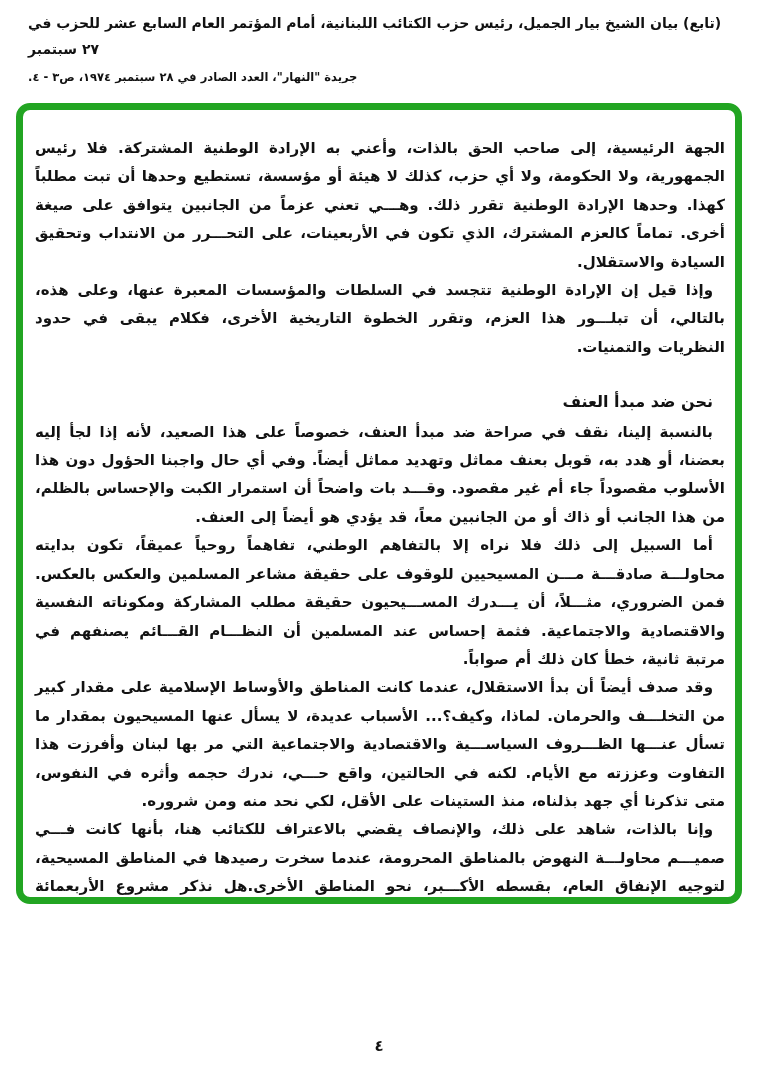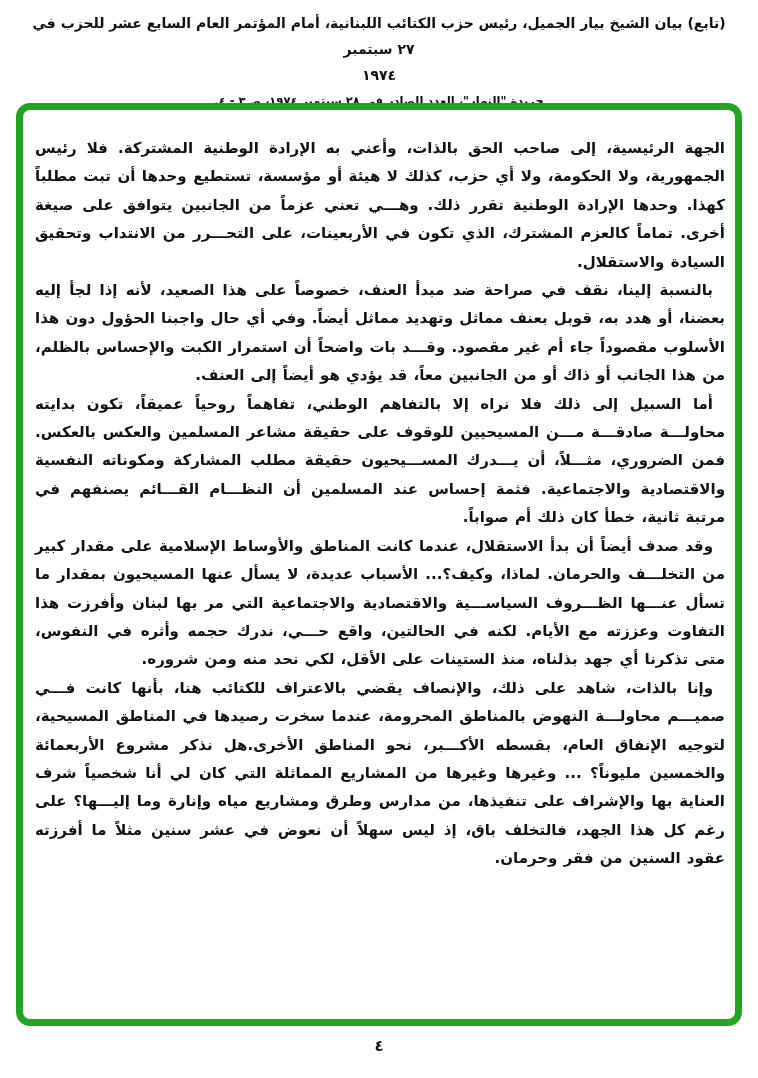--- a/index.html
+++ b/index.html
@@ -19,21 +19,21 @@
     overflow: hidden;
   }
 
   
   .doc-header {
     position: absolute;
     top: 10px;
     right: 28px;
     left: 28px;
     direction: rtl;
-    text-align: center;
+    text-align: left;
     font-weight: bold;
   }
   .doc-header .title-line1 {
     font-size: 14px;
     line-height: 26px;
   }
   .doc-header .title-line2 {
     font-size: 14px;
     line-height: 22px;
     margin-top: 2px;
@@ -43,21 +43,21 @@
     line-height: 18px;
     margin-top: 6px;
   }
 
   
   .content-box {
     position: absolute;
     left: 16px;
     top: 103px;
     width: 726px;
-    height: 923px;
+    height: 801px;
     border: 7px solid #22a522;
     border-radius: 14px;
     background: #ffffff;
     text-decoration: underline;
   }
   .body-text {
     position: absolute;
     top: 0; right: 0; bottom: 0; left: 0;
     padding: 24px 10px 10px 12px;
     direction: rtl;
@@ -97,32 +97,33 @@
     font-weight: bold;
   }
 </style>
 </head>
 <body>
 
 <div class="page">
 
   <header class="doc-header">
     <div class="title-line1">(تابع) بيان الشيخ بيار الجميل، رئيس حزب الكتائب اللبنانية، أمام المؤتمر العام السابع عشر للحزب في ٢٧ سبتمبر</div>
-    <div class="title-line2">١٩٧٤</div>
     <div class="source-line">جريدة "النهار"، العدد الصادر في ٢٨ سبتمبر ١٩٧٤، ص٣ - ٤.</div>
   </header>
 
   <div class="content-box">
     <div class="body-text">
 
       <p class="continuation">الجهة الرئيسية، إلى صاحب الحق بالذات، وأعني به الإرادة الوطنية المشتركة. فلا رئيس الجمهورية، ولا الحكومة، ولا أي حزب، كذلك لا هيئة أو مؤسسة، تستطيع وحدها أن تبت مطلباً كهذا. وحدها الإرادة الوطنية تقرر ذلك. وهـــي تعني عزماً من الجانبين يتوافق على صيغة أخرى. تماماً كالعزم المشترك، الذي تكون في الأربعينات، على التحـــرر من الانتداب وتحقيق السيادة والاستقلال.</p>
 
+      <p>وإذا قيل إن الإرادة الوطنية تتجسد في السلطات والمؤسسات المعبرة عنها، وعلى هذه، بالتالي، أن تبلـــور هذا العزم، وتقرر الخطوة التاريخية الأخرى، فكلام يبقى في حدود النظريات والتمنيات.</p>
 
 
 
+      <h2 class="section-heading">نحن ضد مبدأ العنف</h2>
 
       <p>بالنسبة إلينا، نقف في صراحة ضد مبدأ العنف، خصوصاً على هذا الصعيد، لأنه إذا لجأ إليه بعضنا، أو هدد به، قوبل بعنف مماثل وتهديد مماثل أيضاً. وفي أي حال واجبنا الحؤول دون هذا الأسلوب مقصوداً جاء أم غير مقصود. وقـــد بات واضحاً أن استمرار الكبت والإحساس بالظلم، من هذا الجانب أو ذاك أو من الجانبين معاً، قد يؤدي هو أيضاً إلى العنف.</p>
 
       <p>أما السبيل إلى ذلك فلا نراه إلا بالتفاهم الوطني، تفاهماً روحياً عميقاً، تكون بدايته محاولـــة صادقـــة مـــن المسيحيين للوقوف على حقيقة مشاعر المسلمين والعكس بالعكس. فمن الضروري، مثـــلاً، أن يـــدرك المســـيحيون حقيقة مطلب المشاركة ومكوناته النفسية والاقتصادية والاجتماعية. فثمة إحساس عند المسلمين أن النظـــام القـــائم يصنفهم في مرتبة ثانية، خطأ كان ذلك أم صواباً.</p>
 
       <p>وقد صدف أيضاً أن بدأ الاستقلال، عندما كانت المناطق والأوساط الإسلامية على مقدار كبير من التخلـــف والحرمان. لماذا، وكيف؟... الأسباب عديدة، لا يسأل عنها المسيحيون بمقدار ما تسأل عنـــها الظـــروف السياســـية والاقتصادية والاجتماعية التي مر بها لبنان وأفرزت هذا التفاوت وعززته مع الأيام. لكنه في الحالتين، واقع حـــي، ندرك حجمه وأثره في النفوس، متى تذكرنا أي جهد بذلناه، منذ الستينات على الأقل، لكي نحد منه ومن شروره.</p>
 
       <p>وإنا بالذات، شاهد على ذلك، والإنصاف يقضي بالاعتراف للكتائب هنا، بأنها كانت فـــي صميـــم محاولـــة النهوض بالمناطق المحرومة، عندما سخرت رصيدها في المناطق المسيحية، لتوجيه الإنفاق العام، بقسطه الأكـــبر، نحو المناطق الأخرى.هل نذكر مشروع الأربعمائة والخمسين مليوناً؟ ... وغيرها وغيرها من المشاريع المماثلة التي كان لي أنا شخصياً شرف العناية بها والإشراف على تنفيذها، من مدارس وطرق ومشاريع مياه وإنارة وما إليـــها؟ على رغم كل هذا الجهد، فالتخلف باق، إذ ليس سهلاً أن نعوض في عشر سنين مثلاً ما أفرزته عقود السنين من فقر وحرمان.</p>
 
     </div>

